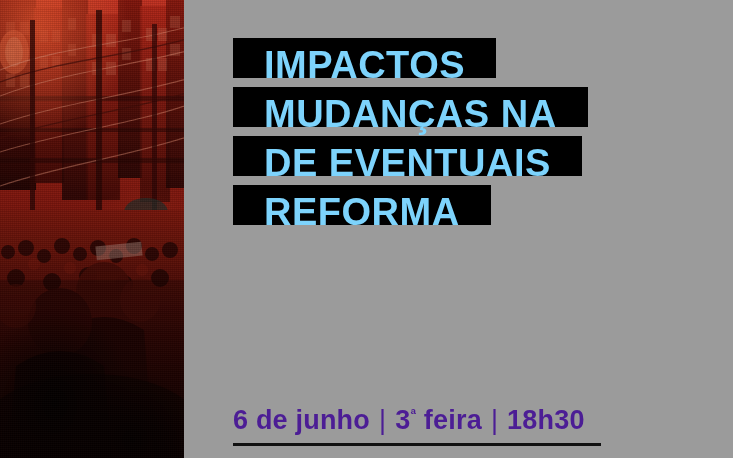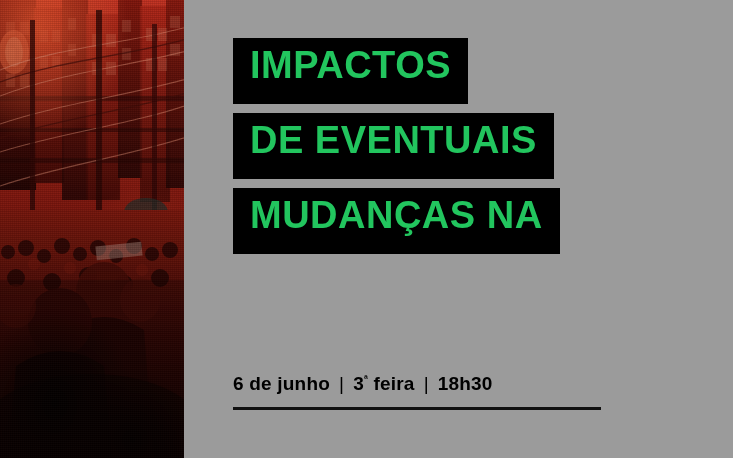--- a/index.html
+++ b/index.html
@@ -58,47 +58,48 @@
     position: absolute;
     left: 233px;
     top: 38px;
     display: flex;
     flex-direction: column;
     align-items: flex-start;
     gap: 9px;
   }
   .headline-bar {
     background: #000000;
-    color: #22c55e;
+    color: #7dd3fc;
     font-family: "Liberation Sans", sans-serif;
     font-weight: bold;
     font-size: 38px;
     line-height: 54px;
-    height: 66px;
+    height: 40px;
     letter-spacing: 0.5px;
-    padding: 0 17px;
+    padding: 0 31px;
     white-space: nowrap;
     box-sizing: border-box;
   }
 
   
   .eventline {
     position: absolute;
     left: 233px;
     top: 366px;
     width: 368px;
   }
   .eventline-text {
-    color: #000000;
+    color: #4c1d95;
     font-family: "Liberation Sans", sans-serif;
     font-weight: bold;
-    font-size: 19px;
+    font-size: 27px;
     line-height: 36px;
     white-space: nowrap;
     letter-spacing: 0.2px;
+    margin-top: 36px;
   }
   .eventline-sep {
     display: inline-block;
     padding: 0 9px;
     font-weight: normal;
   }
   .ordinal-sup {
     font-size: 0.55em;
     vertical-align: super;
     line-height: 0;
@@ -253,22 +254,23 @@
 
       <rect x="0" y="280" width="184" height="178" fill="#1a0302" opacity="0.28"></rect>
       <ellipse cx="92" cy="430" rx="110" ry="56" fill="#120201" opacity="0.6"></ellipse>
     </svg>
     <div class="photo-tint"></div>
     <div class="photo-grain"></div>
   </div>
 
   <div class="headline">
     <div class="headline-bar">IMPACTOS</div>
+    <div class="headline-bar">MUDANÇAS NA</div>
     <div class="headline-bar">DE EVENTUAIS</div>
-    <div class="headline-bar">MUDANÇAS NA</div>
+    <div class="headline-bar">REFORMA</div>
   </div>
 
   <div class="eventline">
     <div class="eventline-text">
       <span>6 de junho</span><span class="eventline-sep">|</span><span>3</span><span class="ordinal-sup">ª</span>&nbsp;<span>feira</span><span class="eventline-sep">|</span><span>18h30</span>
     </div>
     <div class="eventline-rule"></div>
   </div>
 
 </div>

